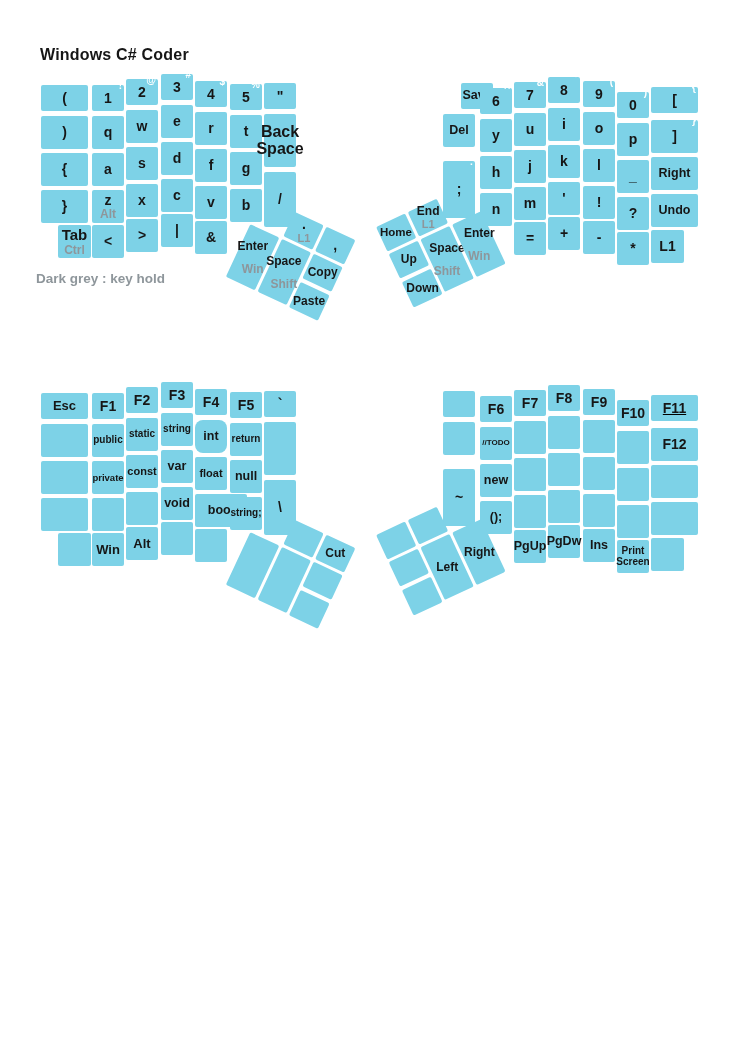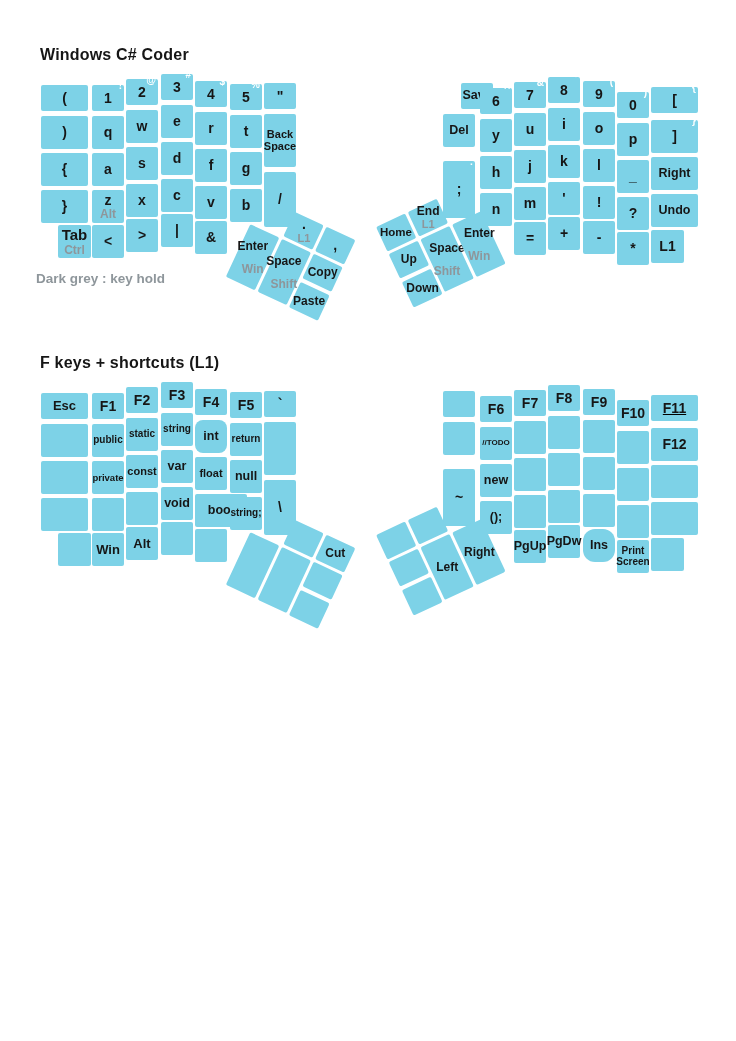--- a/index.html
+++ b/index.html
@@ -194,21 +194,21 @@
           <span class="main" style="font-size: 14px; color: rgb(22, 22, 22);">b</span>
         </div>
       </div>
       <div class="key" style="left: 264px; top: 83px; width: 32px; height: 26px; background: rgb(125, 210, 231);">
         <div class="kc">
           <span class="main" style="font-size: 14px; color: rgb(22, 22, 22);">"</span>
         </div>
       </div>
       <div class="key" style="left: 264px; top: 114px; width: 32px; height: 53px; background: rgb(125, 210, 231);">
         <div class="kc">
-          <span class="main" style="font-size: 11px; color: rgb(22, 22, 22);">Back
+          <span class="main" style="font-size: 16px; color: rgb(22, 22, 22);">Back
 Space</span>
         </div>
       </div>
       <div class="key" style="left: 264px; top: 172px; width: 32px; height: 55px; background: rgb(125, 210, 231);">
         <div class="kc">
           <span class="main" style="font-size: 14px; color: rgb(22, 22, 22);">/</span>
         </div>
       </div>
       <div class="key" style="left: 443px; top: 83px; width: 32px; height: 26px; background: rgb(125, 210, 231); margin-left: 18px;">
         <div class="kc">
@@ -444,21 +444,20 @@
         <div class="key" style="left: 70px; top: 30px; width: 32px; height: 58px; background: rgb(125, 210, 231);">
           <div class="kc" style="transform: rotate(25deg);">
             <span class="main" style="font-size: 12px; color: rgb(22, 22, 22);">Enter</span>
             <span class="hold" style="color: rgb(142, 150, 155); margin-top: 10px;">Win</span>
           </div>
         </div>
       </div>
     </div>
   <div class="note">Dark grey : key hold</div>
 
-  <div class="title" id="title-2" style="left:40px;top:354px">F keys + shortcuts (L1)</div>
   <div class="layer" id="layer-1">
       <div class="key" style="left: 41px; top: 393px; width: 47px; height: 26px; background: rgb(125, 210, 231);">
         <div class="kc">
           <span class="main" style="font-size: 13px; color: rgb(22, 22, 22);">Esc</span>
         </div>
       </div>
       <div class="key" style="left: 41px; top: 424px; width: 47px; height: 33px; background: rgb(125, 210, 231);">
         <div class="kc"></div>
       </div>
       <div class="key" style="left: 41px; top: 461px; width: 47px; height: 33px; background: rgb(125, 210, 231);">
@@ -671,21 +670,21 @@
       </div>
       <div class="key" style="left: 583px; top: 420px; width: 32px; height: 33px; background: rgb(125, 210, 231);">
         <div class="kc"></div>
       </div>
       <div class="key" style="left: 583px; top: 457px; width: 32px; height: 33px; background: rgb(125, 210, 231);">
         <div class="kc"></div>
       </div>
       <div class="key" style="left: 583px; top: 494px; width: 32px; height: 33px; background: rgb(125, 210, 231);">
         <div class="kc"></div>
       </div>
-      <div class="key" style="left: 583px; top: 529px; width: 32px; height: 33px; background: rgb(125, 210, 231); border-radius: 12px;">
+      <div class="key" style="left: 583px; top: 529px; width: 32px; height: 33px; background: rgb(125, 210, 231);">
         <div class="kc">
           <span class="main" style="font-size: 12.5px; color: rgb(22, 22, 22);">Ins</span>
         </div>
       </div>
       <div class="key" style="left: 617px; top: 400px; width: 32px; height: 26px; background: rgb(125, 210, 231);">
         <div class="kc">
           <span class="main" style="font-size: 14px; color: rgb(22, 22, 22);">F10</span>
         </div>
       </div>
       <div class="key" style="left: 617px; top: 431px; width: 32px; height: 33px; background: rgb(125, 210, 231);">

